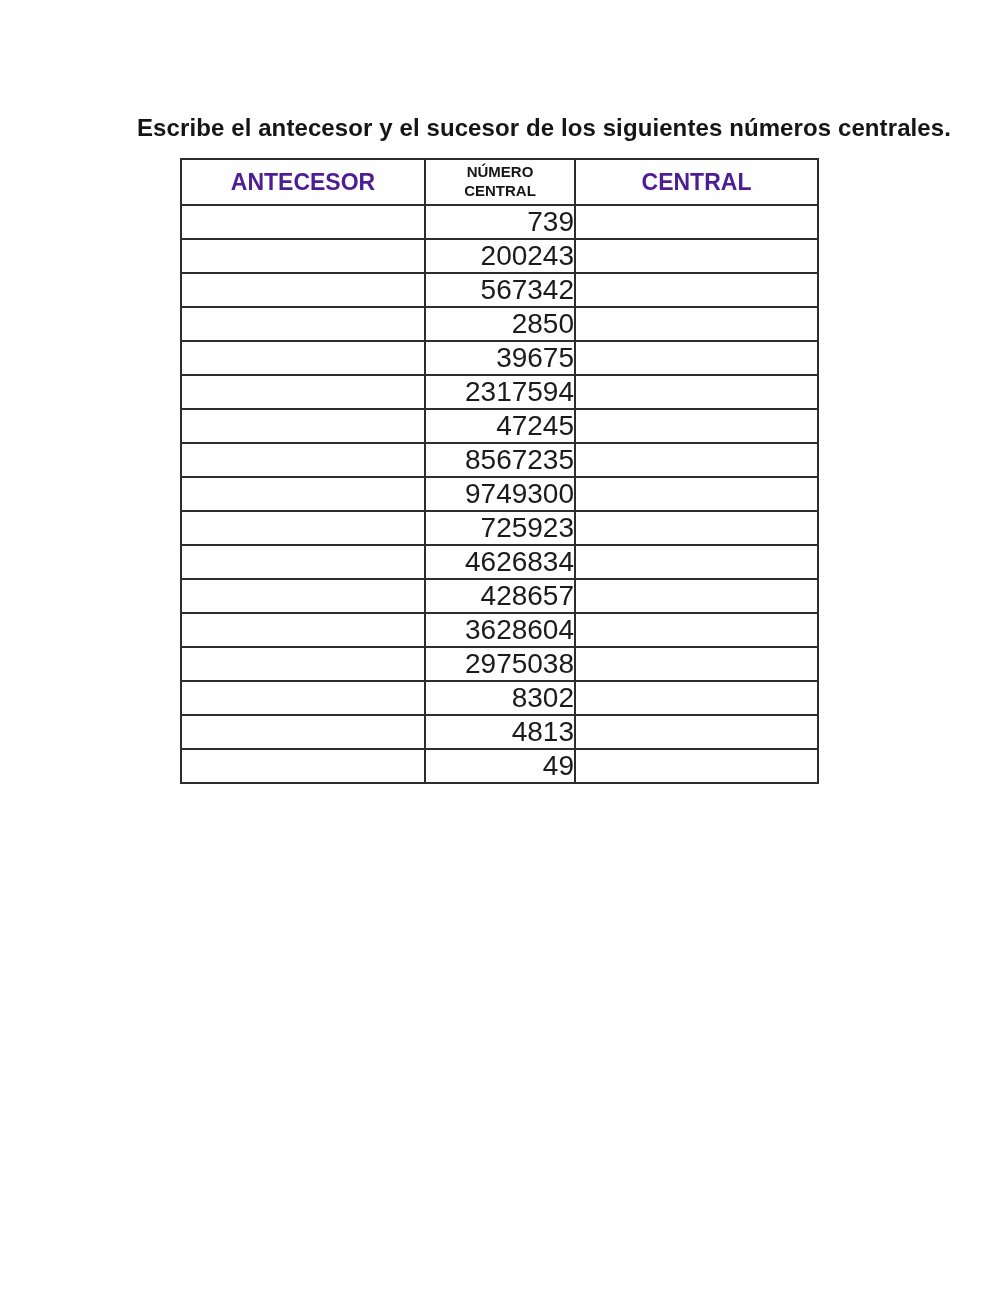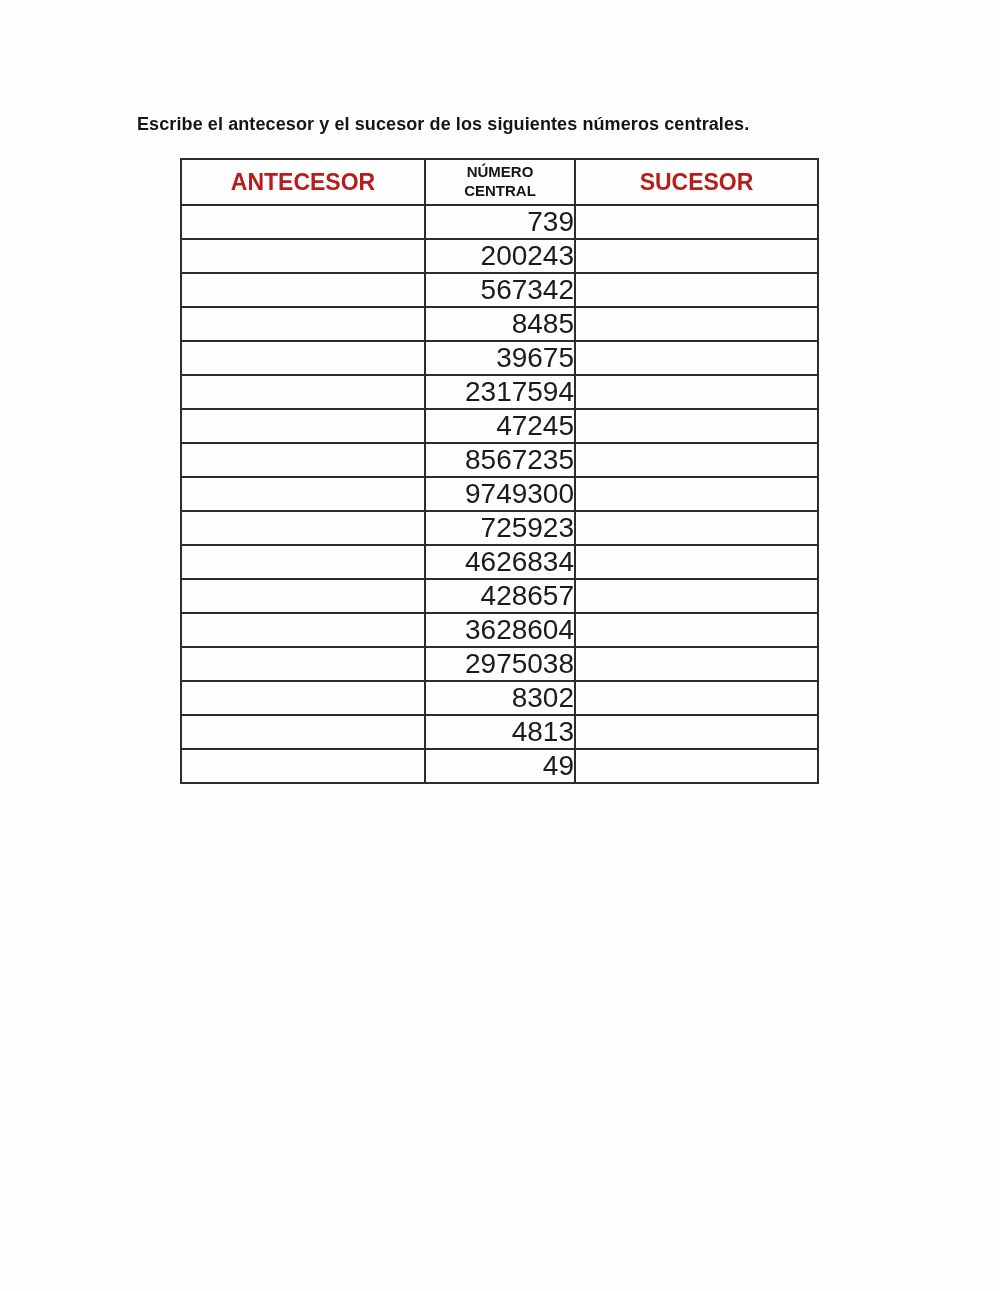--- a/index.html
+++ b/index.html
@@ -13,21 +13,21 @@
     height: 1291px;
     background: #fefefe;
     font-family: "Liberation Sans", sans-serif;
     color: #1b1b1b;
     overflow: hidden;
   }
   .worksheet-title {
     position: absolute;
     left: 137px;
     top: 114px;
-    font-size: 18px;
+    font-size: 24px;
     font-weight: bold;
     letter-spacing: 0.1px;
     white-space: nowrap;
     color: #151515;
   }
   table.worksheet-table {
     position: absolute;
     left: 180px;
     top: 158px;
     border-collapse: collapse;
@@ -42,21 +42,21 @@
     border: 2px solid #2d2d2d;
     padding: 0;
     overflow: hidden;
   }
   tr.header-row { height: 46px; }
   th.header-main {
     font-size: 23px;
     font-weight: bold;
     text-align: center;
     vertical-align: middle;
-    color: #b91c1c;
+    color: #4c1d95;
   }
   th.header-numero {
     font-size: 15px;
     font-weight: bold;
     text-align: center;
     vertical-align: middle;
     line-height: 1.25;
     color: #151515;
     margin-top: 48px;
   }
@@ -89,21 +89,21 @@
       <col class="col-antecesor">
       <col class="col-numero">
       <col class="col-sucesor">
     </colgroup>
     <thead>
       <tr class="header-row">
         <th class="header-main">ANTECESOR</th>
         <th class="header-numero">
           <span class="wrap">NÚMERO CENTRAL</span>
         </th>
-        <th class="header-main">SUCESOR</th>
+        <th class="header-main">CENTRAL</th>
       </tr>
     </thead>
     <tbody>
 
     <tr class="data-row">
       <td class="answer-cell"></td>
       <td class="numero-cell">739</td>
       <td class="answer-cell"></td>
     </tr>
         <tr class="data-row">
@@ -111,21 +111,21 @@
       <td class="numero-cell">200243</td>
       <td class="answer-cell"></td>
     </tr>
         <tr class="data-row">
       <td class="answer-cell"></td>
       <td class="numero-cell">567342</td>
       <td class="answer-cell"></td>
     </tr>
         <tr class="data-row">
       <td class="answer-cell"></td>
-      <td class="numero-cell">8485</td>
+      <td class="numero-cell">2850</td>
       <td class="answer-cell"></td>
     </tr>
         <tr class="data-row">
       <td class="answer-cell"></td>
       <td class="numero-cell">39675</td>
       <td class="answer-cell"></td>
     </tr>
         <tr class="data-row">
       <td class="answer-cell"></td>
       <td class="numero-cell">2317594</td>

